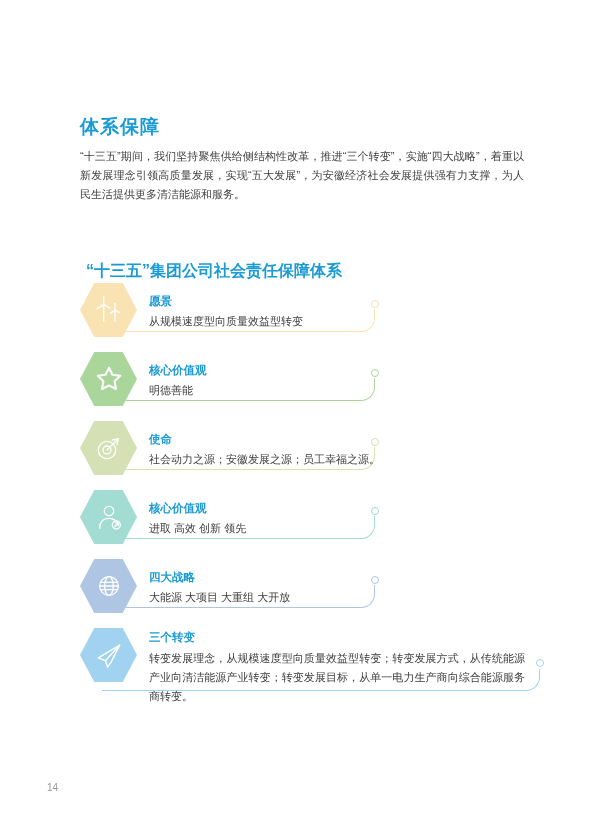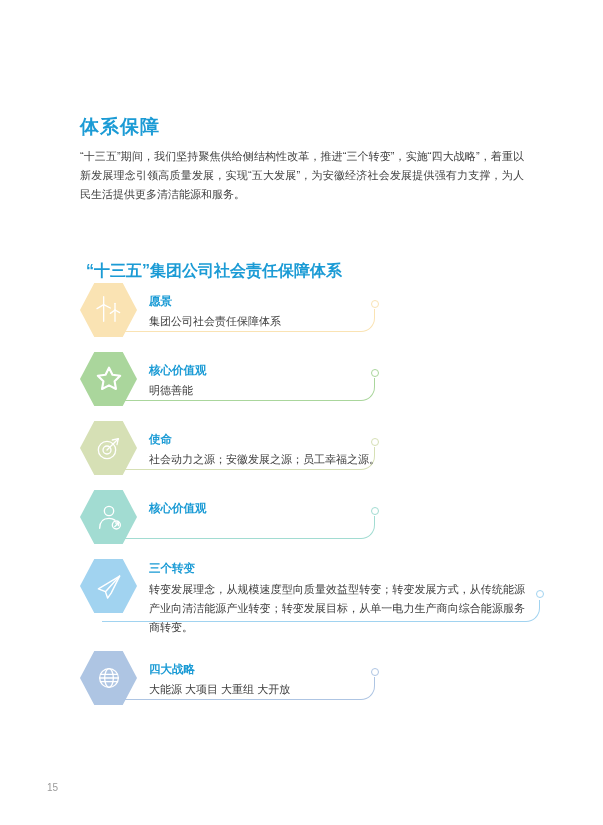--- a/index.html
+++ b/index.html
@@ -86,21 +86,21 @@
               <path d="M16 16 L26 21"></path>
             <path d="M33 24 V41"></path>
               <path d="M33 24 L33 14"></path>
               <path d="M33 24 L26 29"></path>
               <path d="M33 24 L40 28"></path>
           </svg>
         </span>
       </div>
       <div class="rb-body">
         <div class="rb-label">愿景</div>
-        <div class="rb-text">集团公司社会责任保障体系</div>
+        <div class="rb-text">从规模速度型向质量效益型转变</div>
       </div>
       <div class="connector"></div>
       <div class="connector-dot"></div>
     </div>
 
     <div class="rb-item" style="--c: #aad69c;">
       <div class="hexagon">
         <span>
           <svg width="34" height="34" viewBox="0 0 48 48" fill="none" stroke="#fff" stroke-width="3" stroke-linecap="round" stroke-linejoin="round">
             <path d="M24 8 L28.9 17.9 L39.8 19.5 L31.9 27.2 L33.8 38.1 L24 33 L14.2 38.1 L16.1 27.2 L8.2 19.5 L19.1 17.9 Z"></path>
@@ -143,37 +143,21 @@
             <path d="M10 41 C10 30 16 26 24 26 C27.5 26 30.5 26.9 32.8 28.7"></path>
             <circle cx="35" cy="36" r="6"></circle>
             <path d="M32.5 38.5 L38 33"></path>
               <path d="M38 33 L38 37"></path>
               <path d="M38 33 L34 33"></path>
           </svg>
         </span>
       </div>
       <div class="rb-body">
         <div class="rb-label">核心价值观</div>
-      </div>
-      <div class="connector"></div>
-      <div class="connector-dot"></div>
-    </div>
-
-    <div class="rb-item tall" style="--c: #a1d3f0;">
-      <div class="hexagon">
-        <span>
-          <svg width="34" height="34" viewBox="0 0 48 48" fill="none" stroke="#fff" stroke-width="2" stroke-linecap="round" stroke-linejoin="round">
-            <path d="M39 10 L9 28 L19 32 L22 41 L27 34 L39 10 Z"></path>
-            <path d="M19 32 L39 10"></path>
-          </svg>
-        </span>
-      </div>
-      <div class="rb-body">
-        <div class="rb-label">三个转变</div>
-        <div class="rb-text">转变发展理念，从规模速度型向质量效益型转变；转变发展方式，从传统能源产业向清洁能源产业转变；转变发展目标，从单一电力生产商向综合能源服务商转变。</div>
+        <div class="rb-text">进取 高效 创新 领先</div>
       </div>
       <div class="connector"></div>
       <div class="connector-dot"></div>
     </div>
 
     <div class="rb-item" style="--c: #aec5e3;">
       <div class="hexagon">
         <span>
           <svg width="32" height="32" viewBox="0 0 48 48" fill="none" stroke="#fff" stroke-width="2" stroke-linecap="round" stroke-linejoin="round">
             <circle cx="24" cy="24" r="14"></circle>
@@ -185,17 +169,34 @@
         </span>
       </div>
       <div class="rb-body">
         <div class="rb-label">四大战略</div>
         <div class="rb-text">大能源 大项目 大重组 大开放</div>
       </div>
       <div class="connector"></div>
       <div class="connector-dot"></div>
     </div>
 
+    <div class="rb-item tall" style="--c: #a1d3f0;">
+      <div class="hexagon">
+        <span>
+          <svg width="34" height="34" viewBox="0 0 48 48" fill="none" stroke="#fff" stroke-width="2" stroke-linecap="round" stroke-linejoin="round">
+            <path d="M39 10 L9 28 L19 32 L22 41 L27 34 L39 10 Z"></path>
+            <path d="M19 32 L39 10"></path>
+          </svg>
+        </span>
+      </div>
+      <div class="rb-body">
+        <div class="rb-label">三个转变</div>
+        <div class="rb-text">转变发展理念，从规模速度型向质量效益型转变；转变发展方式，从传统能源产业向清洁能源产业转变；转变发展目标，从单一电力生产商向综合能源服务商转变。</div>
+      </div>
+      <div class="connector"></div>
+      <div class="connector-dot"></div>
+    </div>
+
   </div>
 
-  <div class="page-number">15</div>
+  <div class="page-number">14</div>
 
 </div>
 
 </body></html>

